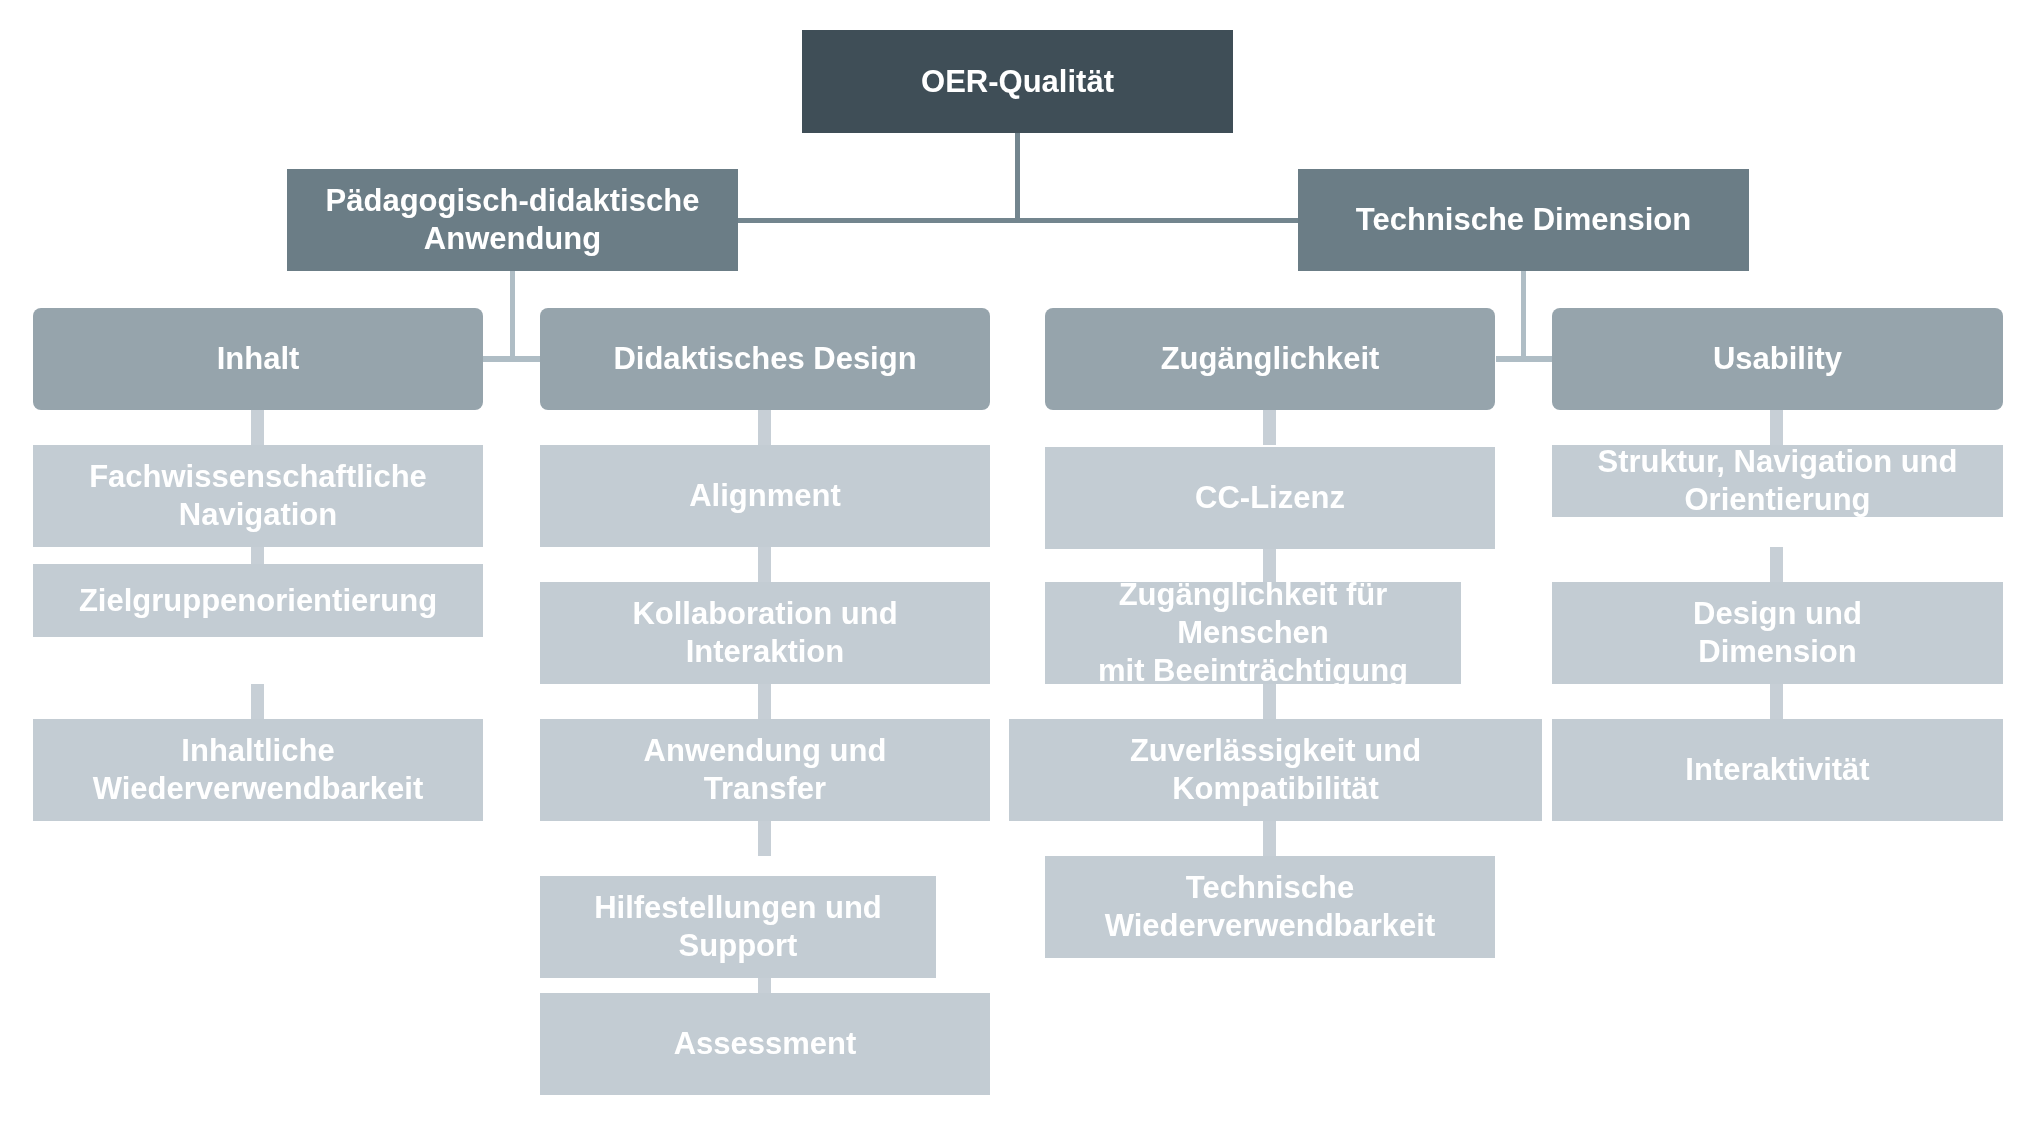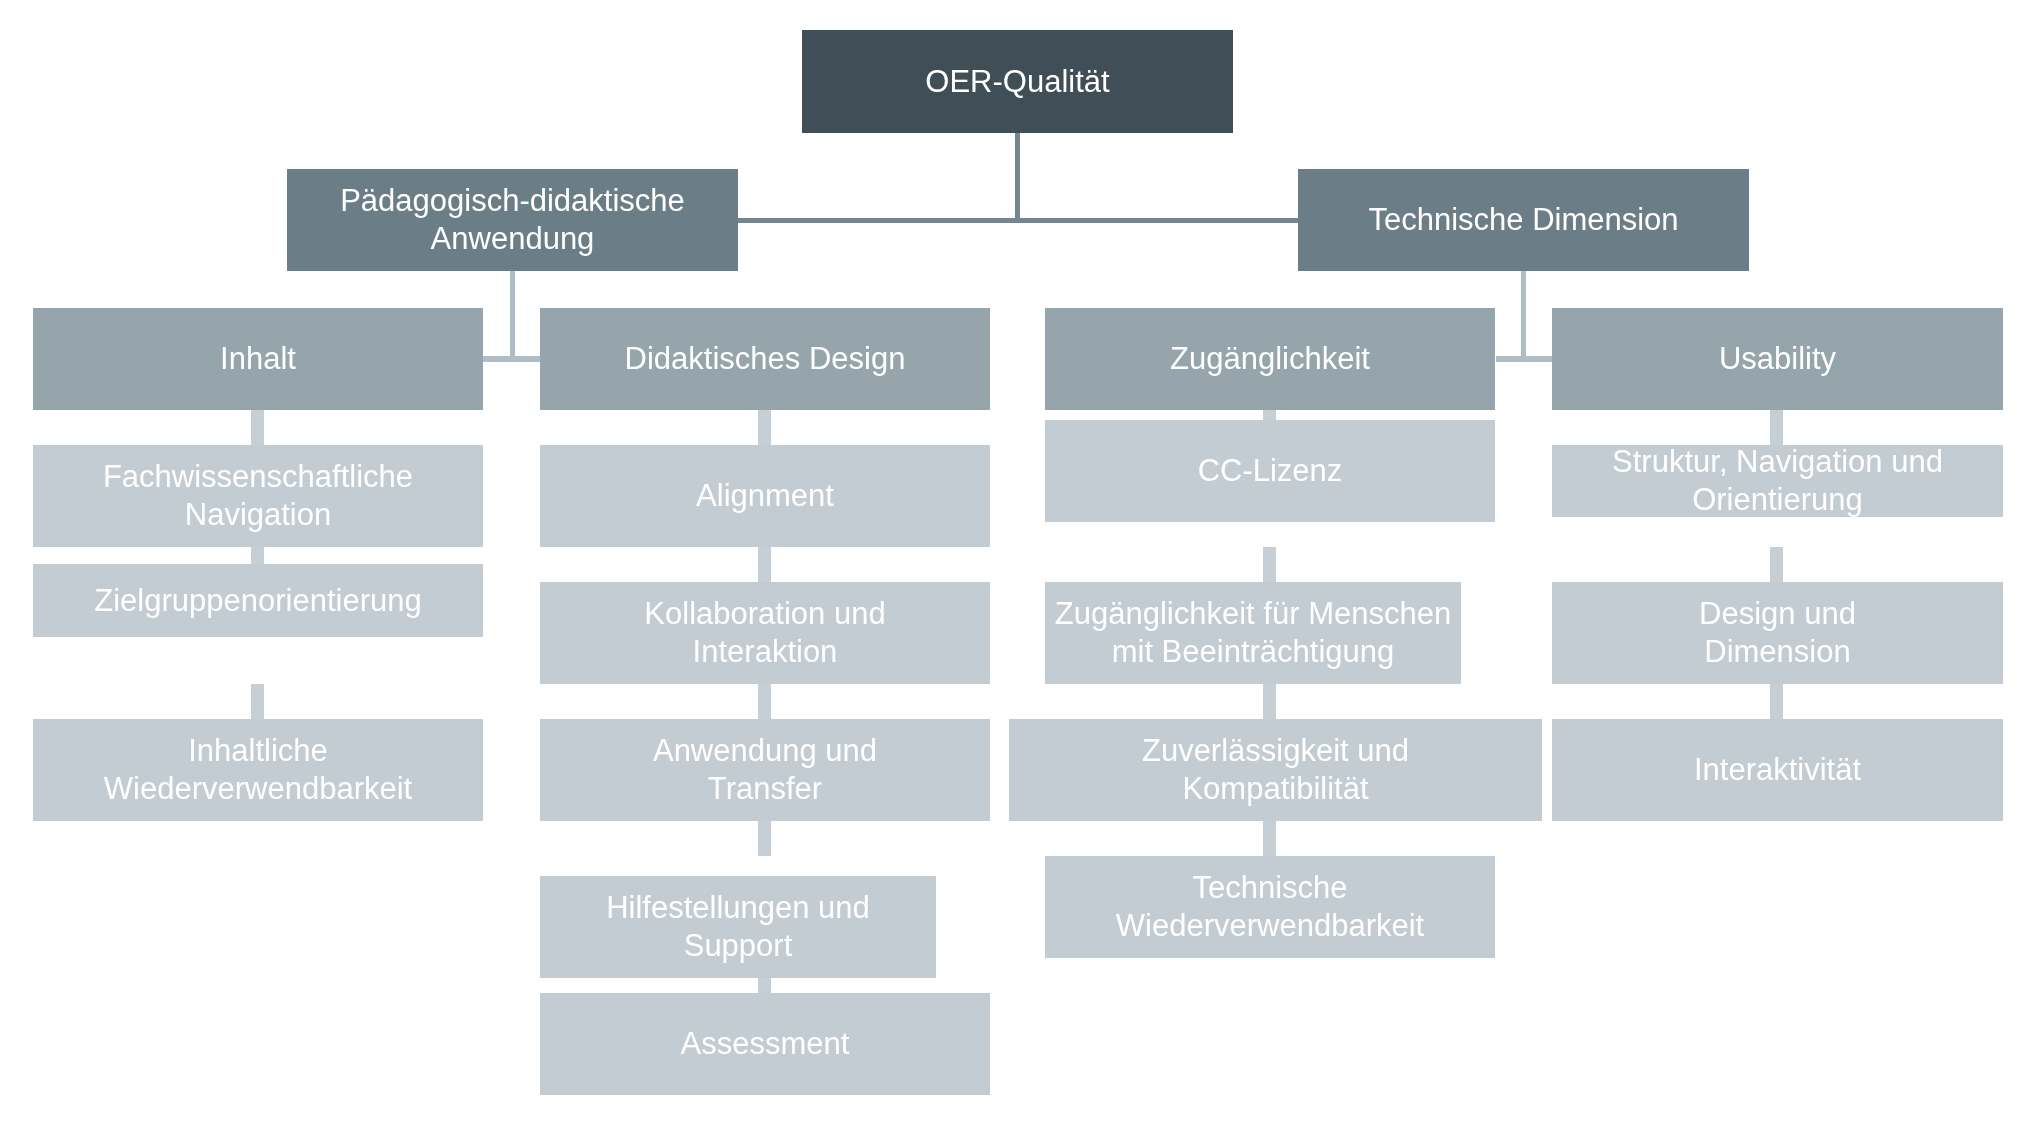--- a/index.html
+++ b/index.html
@@ -13,28 +13,28 @@
   }
   .box {
     position: absolute;
     display: flex;
     align-items: center;
     justify-content: center;
     text-align: center;
     box-sizing: border-box;
     padding: 0 8px;
     color: var(--text, #FFFFFF);
-    font-weight: normal;
+    font-weight: bold;
     font-size: 31px;
     line-height: 38px;
     white-space: pre-line;
   }
   .root   { background: var(--root-box, #3F4E57); }
   .dim    { background: var(--dimension-box, #6B7D86); }
-  .header { background: var(--header-box, #96A4AC); }
+  .header { background: var(--header-box, #96A4AC); border-radius: 8px; }
   .child  { background: var(--child-box, #C3CCD3); }
   .conn { position: absolute; }
   .conn-top   { background: var(--connector-top, #73858E); }
   .conn-mid   { background: var(--connector-mid, #AFBDC5); }
   .conn-child { background: var(--connector-child, #C7CFD6); }
 </style>
 </head>
 <body>
 
 <div class="canvas">
@@ -85,21 +85,21 @@
 
   <div class="box child" style="left:540px;top:445px;width:450px;height:102px">Alignment</div>
   <div class="box child" style="left:540px;top:582px;width:450px;height:102px">Kollaboration und
 Interaktion</div>
   <div class="box child" style="left:540px;top:719px;width:450px;height:102px">Anwendung und
 Transfer</div>
   <div class="box child" style="left:540px;top:876px;width:396px;height:102px">Hilfestellungen und
 Support</div>
   <div class="box child" style="left:540px;top:993px;width:450px;height:102px">Assessment</div>
 
-  <div class="box child" style="left:1045px;top:420px;width:450px;height:102px">CC-Lizenz</div>
+  <div class="box child" style="left:1045px;top:447px;width:450px;height:102px">CC-Lizenz</div>
   <div class="box child" style="left:1045px;top:582px;width:416px;height:102px">Zugänglichkeit für Menschen
 mit Beeinträchtigung</div>
   <div class="box child" style="left:1009px;top:719px;width:533px;height:102px">Zuverlässigkeit und
 Kompatibilität</div>
   <div class="box child" style="left:1045px;top:856px;width:450px;height:102px">Technische
 Wiederverwendbarkeit</div>
 
   <div class="box child" style="left:1552px;top:445px;width:451px;height:72px">Struktur, Navigation und
 Orientierung</div>
   <div class="box child" style="left:1552px;top:582px;width:451px;height:102px">Design und

